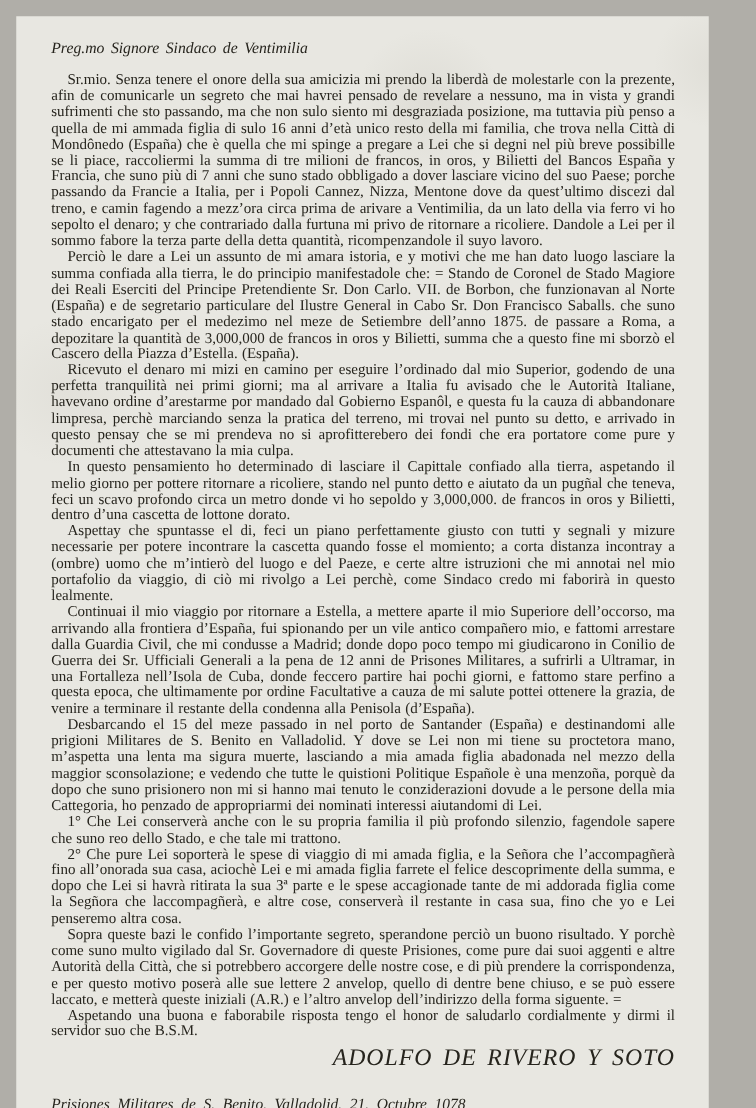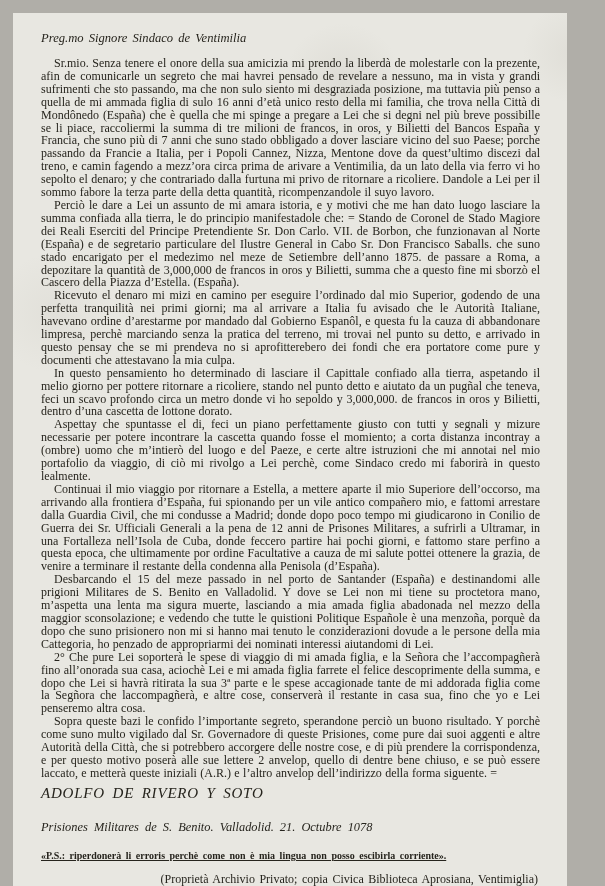--- a/index.html
+++ b/index.html
@@ -33,23 +33,23 @@
   .body-par {
     margin: 0;
     font-size: 12px;
     line-height: 12.9px;
     text-align: justify;
     text-indent: 13px;
     word-spacing: 0.4px;
   }
   .signature {
     margin-top: 5px;
-    text-align: left;
+    text-align: right;
     font-style: italic;
-    font-size: 15px;
+    font-size: 19px;
     letter-spacing: 0.8px;
     word-spacing: 3px;
   }
   .dateline {
     margin-top: 18px;
     font-style: italic;
     font-size: 12.4px;
     word-spacing: 3px;
   }
   .postscript {
@@ -73,20 +73,22 @@
 <div class="page">
   <div class="salutation">Preg.mo Signore Sindaco de Ventimilia</div>
 
   <p class="body-par">Sr.mio. Senza tenere el onore della sua amicizia mi prendo la liberdà de molestarle con la prezente, afin de comunicarle un segreto che mai havrei pensado de revelare a nessuno, ma in vista y grandi sufrimenti che sto passando, ma che non sulo siento mi desgraziada posizione, ma tuttavia più penso a quella de mi ammada figlia di sulo 16 anni d’età unico resto della mi familia, che trova nella Città di Mondônedo (España) che è quella che mi spinge a pregare a Lei che si degni nel più breve possibille se li piace, raccoliermi la summa di tre milioni de francos, in oros, y Bilietti del Bancos España y Francia, che suno più di 7 anni che suno stado obbligado a dover lasciare vicino del suo Paese; porche passando da Francie a Italia, per i Popoli Cannez, Nizza, Mentone dove da quest’ultimo discezi dal treno, e camin fagendo a mezz’ora circa prima de arivare a Ventimilia, da un lato della via ferro vi ho sepolto el denaro; y che contrariado dalla furtuna mi privo de ritornare a ricoliere. Dandole a Lei per il sommo fabore la terza parte della detta quantità, ricompenzandole il suyo lavoro.</p>
   <p class="body-par">Perciò le dare a Lei un assunto de mi amara istoria, e y motivi che me han dato luogo lasciare la summa confiada alla tierra, le do principio manifestadole che: = Stando de Coronel de Stado Magiore dei Reali Eserciti del Principe Pretendiente Sr. Don Carlo. VII. de Borbon, che funzionavan al Norte (España) e de segretario particulare del Ilustre General in Cabo Sr. Don Francisco Saballs. che suno stado encarigato per el medezimo nel meze de Setiembre dell’anno 1875. de passare a Roma, a depozitare la quantità de 3,000,000 de francos in oros y Bilietti, summa che a questo fine mi sborzò el Cascero della Piazza d’Estella. (España).</p>
   <p class="body-par">Ricevuto el denaro mi mizi en camino per eseguire l’ordinado dal mio Superior, godendo de una perfetta tranquilità nei primi giorni; ma al arrivare a Italia fu avisado che le Autorità Italiane, havevano ordine d’arestarme por mandado dal Gobierno Espanôl, e questa fu la cauza di abbandonare limpresa, perchè marciando senza la pratica del terreno, mi trovai nel punto su detto, e arrivado in questo pensay che se mi prendeva no si aprofitterebero dei fondi che era portatore come pure y documenti che attestavano la mia culpa.</p>
   <p class="body-par">In questo pensamiento ho determinado di lasciare il Capittale confiado alla tierra, aspetando il melio giorno per pottere ritornare a ricoliere, stando nel punto detto e aiutato da un pugñal che teneva, feci un scavo profondo circa un metro donde vi ho sepoldo y 3,000,000. de francos in oros y Bilietti, dentro d’una cascetta de lottone dorato.</p>
   <p class="body-par">Aspettay che spuntasse el di, feci un piano perfettamente giusto con tutti y segnali y mizure necessarie per potere incontrare la cascetta quando fosse el momiento; a corta distanza incontray a (ombre) uomo che m’intierò del luogo e del Paeze, e certe altre istruzioni che mi annotai nel mio portafolio da viaggio, di ciò mi rivolgo a Lei perchè, come Sindaco credo mi faborirà in questo lealmente.</p>
   <p class="body-par">Continuai il mio viaggio por ritornare a Estella, a mettere aparte il mio Superiore dell’occorso, ma arrivando alla frontiera d’España, fui spionando per un vile antico compañero mio, e fattomi arrestare dalla Guardia Civil, che mi condusse a Madrid; donde dopo poco tempo mi giudicarono in Conilio de Guerra dei Sr. Ufficiali Generali a la pena de 12 anni de Prisones Militares, a sufrirli a Ultramar, in una Fortalleza nell’Isola de Cuba, donde feccero partire hai pochi giorni, e fattomo stare perfino a questa epoca, che ultimamente por ordine Facultative a cauza de mi salute pottei ottenere la grazia, de venire a terminare il restante della condenna alla Penisola (d’España).</p>
   <p class="body-par">Desbarcando el 15 del meze passado in nel porto de Santander (España) e destinandomi alle prigioni Militares de S. Benito en Valladolid. Y dove se Lei non mi tiene su proctetora mano, m’aspetta una lenta ma sigura muerte, lasciando a mia amada figlia abadonada nel mezzo della maggior sconsolazione; e vedendo che tutte le quistioni Politique Españole è una menzoña, porquè da dopo che suno prisionero non mi si hanno mai tenuto le conziderazioni dovude a le persone della mia Cattegoria, ho penzado de appropriarmi dei nominati interessi aiutandomi di Lei.</p>
+  <p class="body-par">1°  Che Lei conserverà anche con le su propria familia il più profondo silenzio, fagendole sapere che suno reo dello Stado, e che tale mi trattono.</p>
   <p class="body-par">2°  Che pure Lei soporterà le spese di viaggio di mi amada figlia, e la Señora che l’accompagñerà fino all’onorada sua casa, aciochè Lei e mi amada figlia farrete el felice descoprimente della summa, e dopo che Lei si havrà ritirata la sua 3ª parte e le spese accagionade tante de mi addorada figlia come la Segñora che laccompagñerà, e altre cose, conserverà il restante in casa sua, fino che yo e Lei penseremo altra cosa.</p>
   <p class="body-par">Sopra queste bazi le confido l’importante segreto, sperandone perciò un buono risultado. Y porchè come suno multo vigilado dal Sr. Governadore di queste Prisiones, come pure dai suoi aggenti e altre Autorità della Città, che si potrebbero accorgere delle nostre cose, e di più prendere la corrispondenza, e per questo motivo poserà alle sue lettere 2 anvelop, quello di dentre bene chiuso, e se può essere laccato, e metterà queste iniziali (A.R.) e l’altro anvelop dell’indirizzo della forma siguente. =</p>
+  <p class="body-par">Aspetando una buona e faborabile risposta tengo el honor de saludarlo cordialmente y dirmi il servidor suo che B.S.M.</p>
 
   <div class="signature">ADOLFO DE RIVERO Y SOTO</div>
   <div class="dateline">Prisiones Militares de S. Benito. Valladolid. 21. Octubre 1078</div>
   <div class="postscript">«P.S.:  riperdonerà li erroris perchè come non è mia lingua non posso escibirla corriente».</div>
   <div class="credit">(Proprietà Archivio Privato; copia Civica Biblioteca Aprosiana, Ventimiglia)</div>
 </div>
 
 </body></html>

